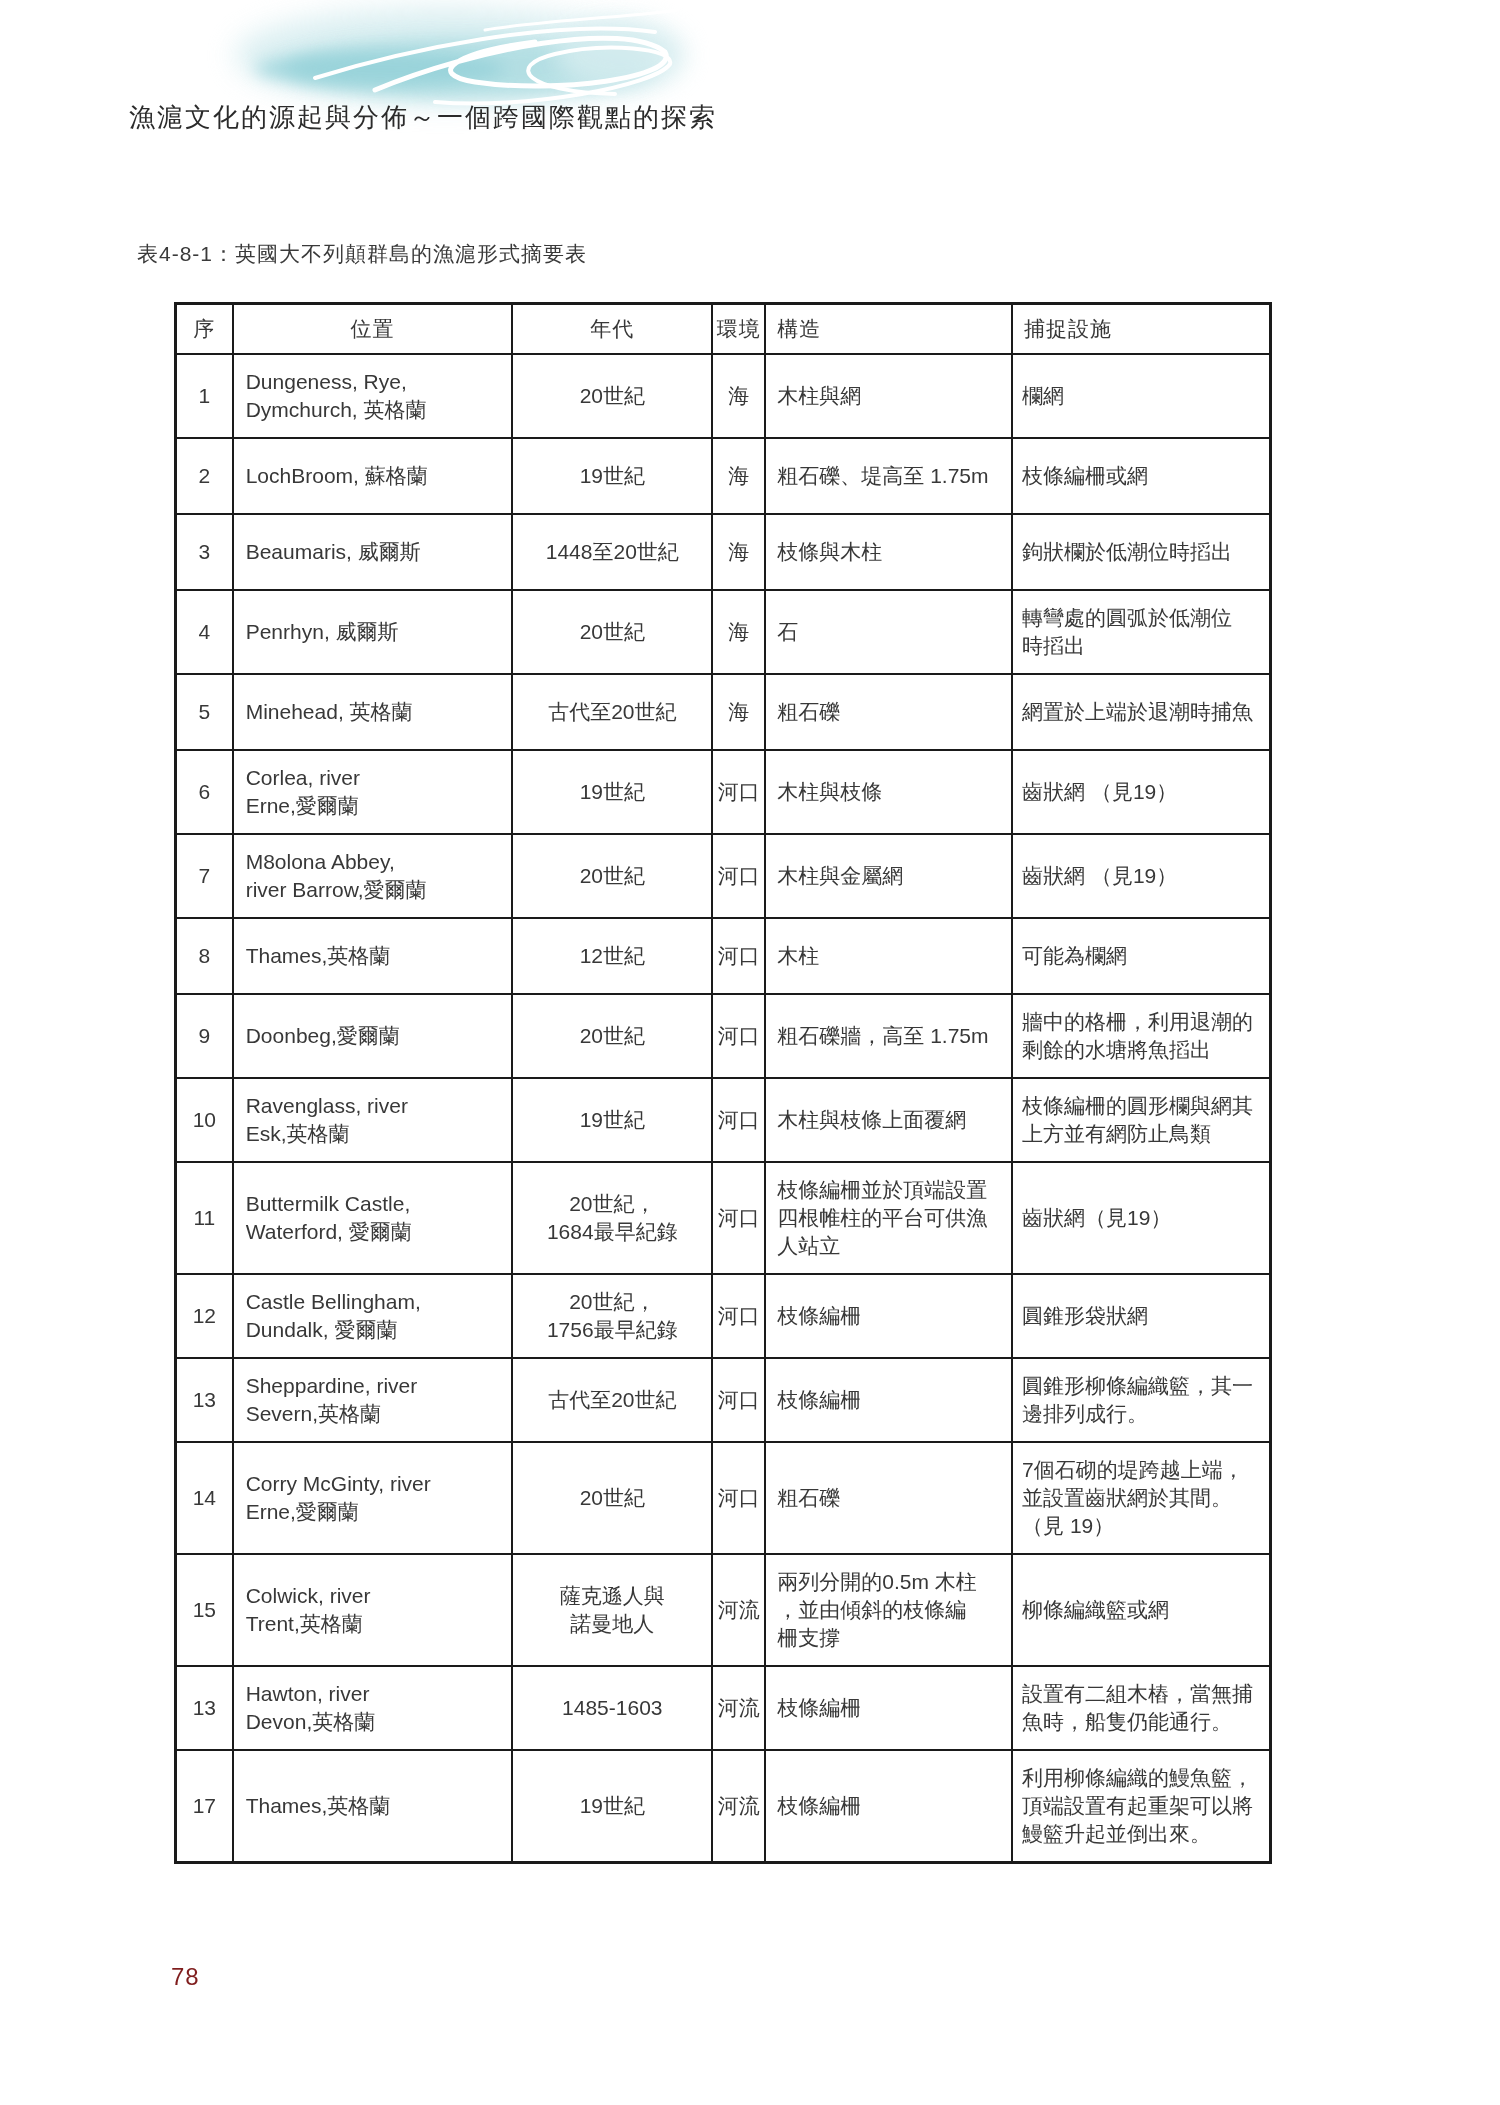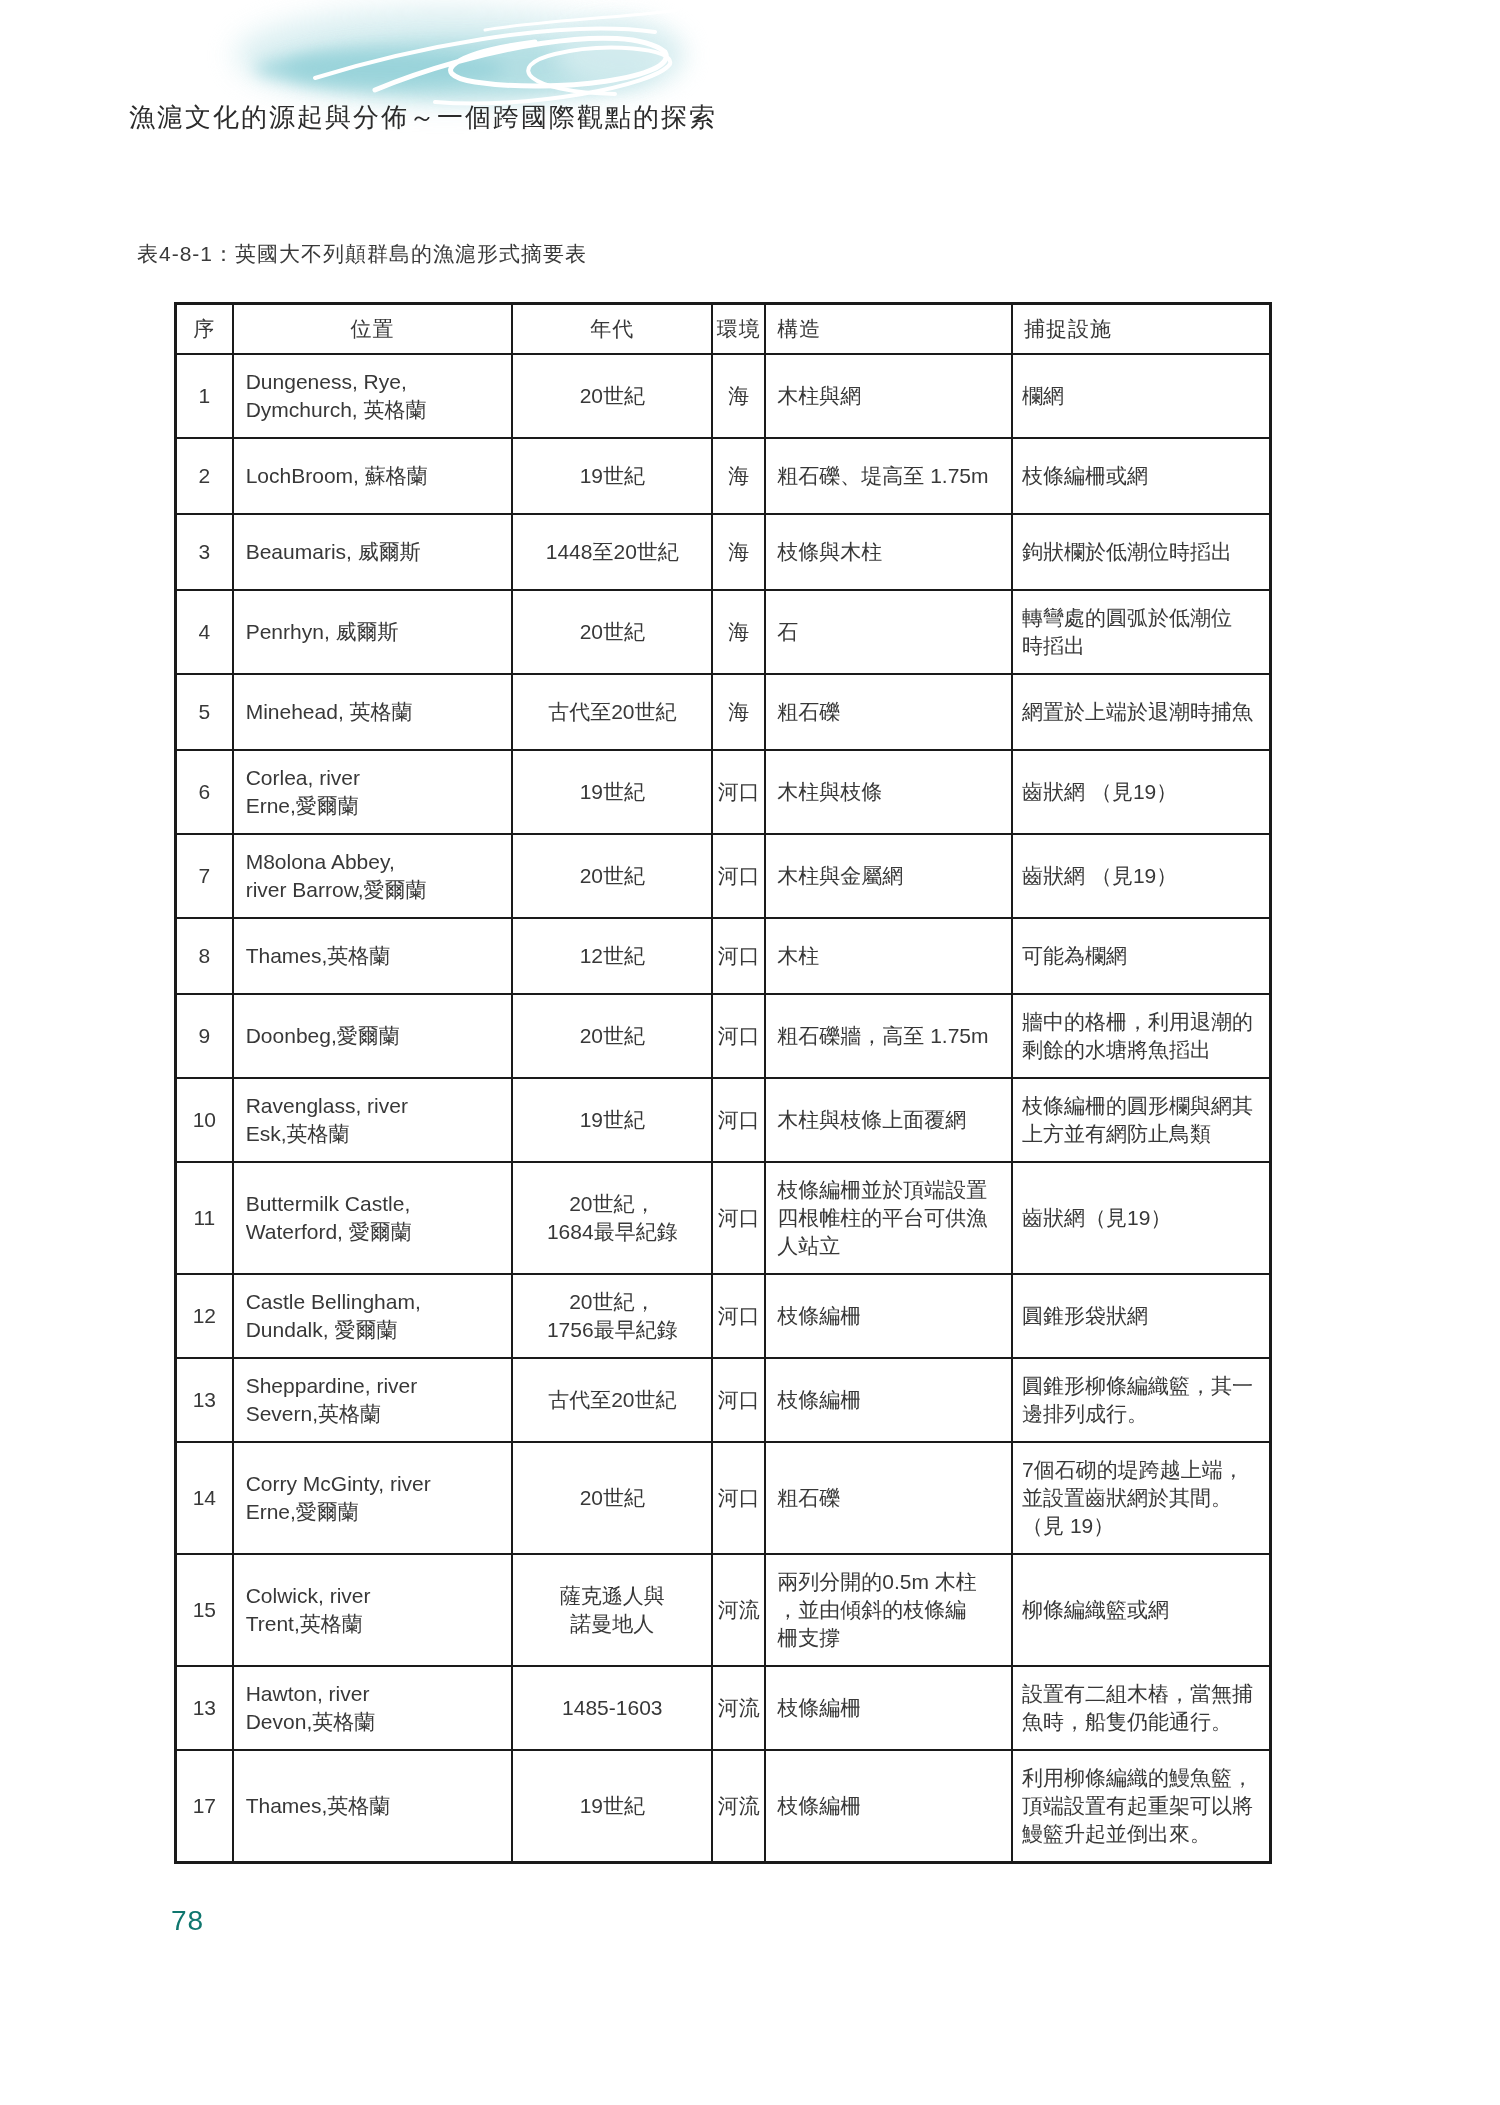--- a/index.html
+++ b/index.html
@@ -55,22 +55,22 @@
   .c-no {width:54px;text-align:center;}
   .c-loc{width:264px;text-align:left;padding:13px 6px 13px 12px;}
   .c-era{width:189px;text-align:center;padding:6px 4px;}
   .c-env{width:50px;text-align:center;padding:13px 2px;}
   .c-str{width:233px;text-align:left;padding:13px 4px 13px 11px;}
   .c-cap{width:244px;text-align:left;padding:13px 4px 13px 9px;}
   thead .c-loc,thead .c-era,thead .c-env{text-align:center;padding:6px 2px;}
   thead .c-str,thead .c-cap{text-align:left;padding:6px 2px 6px 11px;}
   
   .page-number{
-    position:absolute;left:171px;top:1905px;
-    font-size:28px;color:#0f766e;letter-spacing:1px;
+    position:absolute;left:171px;top:1963px;
+    font-size:24px;color:#7f1d1d;letter-spacing:1px;
   }
 </style>
 </head>
 <body>
 
 <div class="deco">
   <div class="blob b1"></div>
   <div class="blob b2"></div>
   <div class="blob b3"></div>
   <div class="blob b4"></div>

